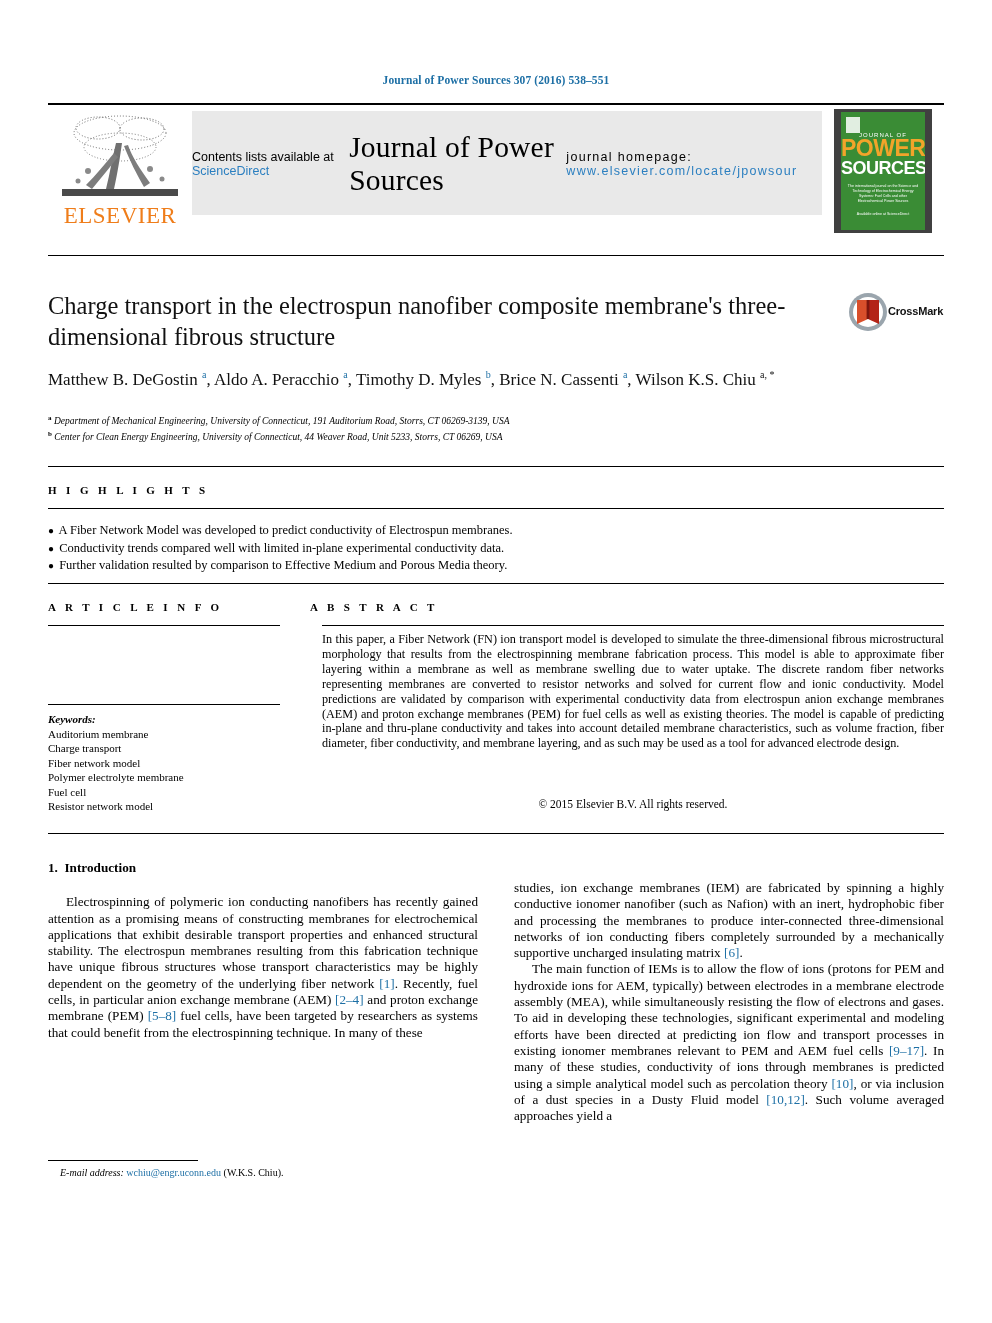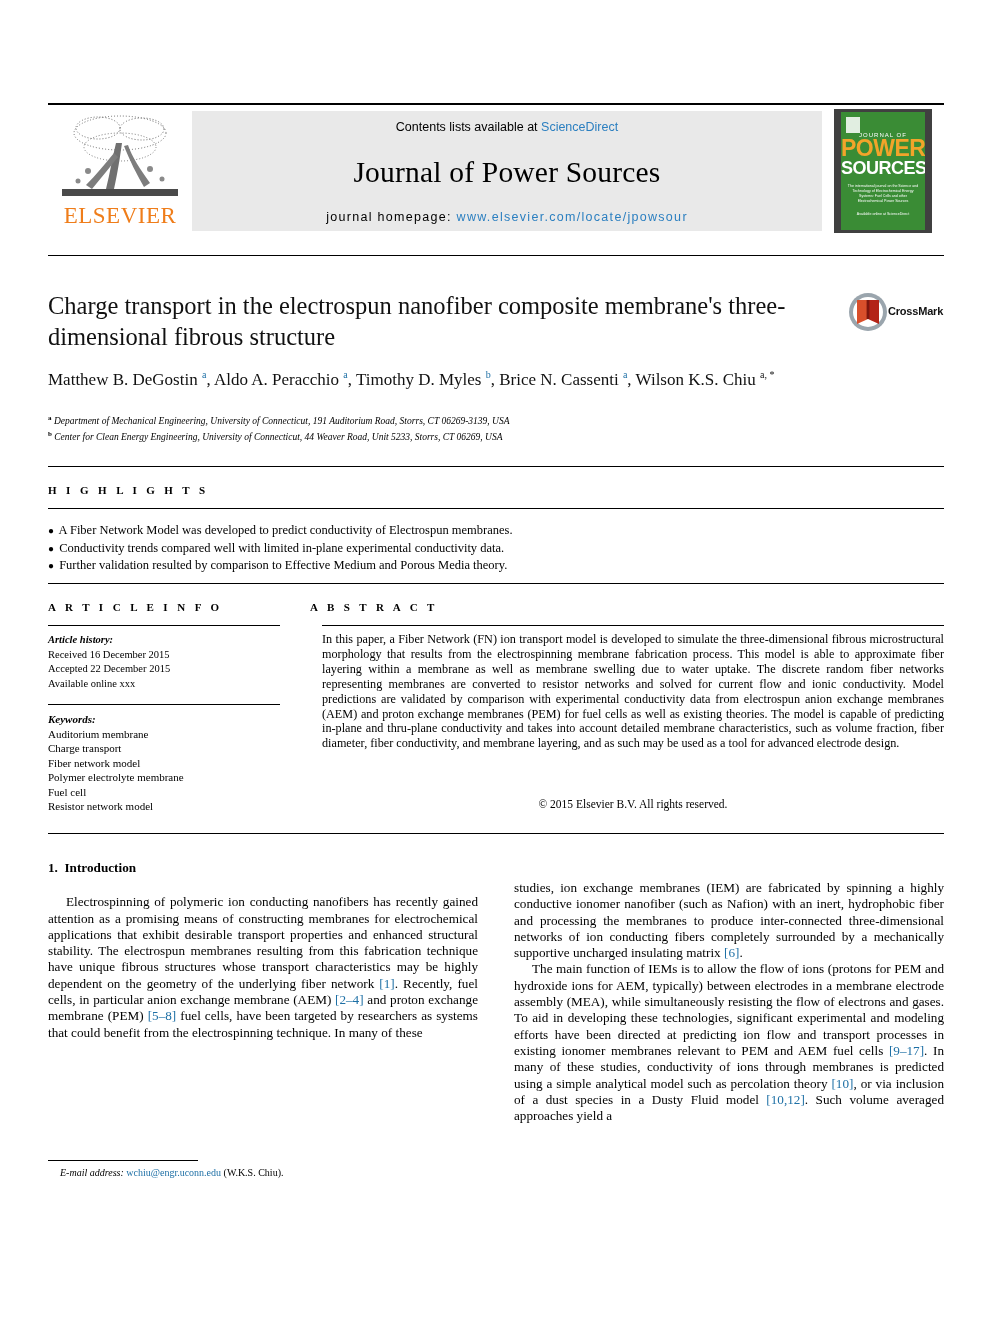--- a/index.html
+++ b/index.html
@@ -54,24 +54,24 @@
     text-align: center;
     font-family: "Liberation Serif", serif;
     font-size: 23px;
     letter-spacing: .5px;
     color: #ef7d1a;
     font-weight: 400;
   }
   .journal-box {
     position: absolute;
     left: 144px; top: 6px;
-    width: 630px; height: 120px;
+    width: 630px; height: 104px;
     background: #e9e9e9;
     display: flex;
-    flex-direction: column;
+    flex-direction: row;
     justify-content: space-between;
     align-items: center;
     padding: 9px 0 7px 0;
     box-sizing: border-box;
   }
   .contents-line {
     font-family: "Liberation Sans", sans-serif;
     font-size: 12.5px;
     color: #000;
   }
@@ -288,20 +288,21 @@
     position:absolute; left:48px; top:1216px; width:430px;
     font-size:10.5px; line-height:14px;
   }
   .doi-link { color:#1d6fa5; }
 </style>
 </head>
 <body>
 
 <div class="page">
 
+  <div class="running-head">Journal of Power Sources 307 (2016) 538–551</div>
 
   <div class="masthead">
 
     <div class="elsevier-logo">
       <svg class="tree-svg" width="124" height="92" viewBox="0 0 124 92">
         <g fill="#5b5b5b">
           <ellipse cx="62" cy="20" rx="46" ry="17" fill="none" stroke="#6b6b6b" stroke-width="1" stroke-dasharray="1 2"></ellipse>
           <ellipse cx="40" cy="15" rx="22" ry="11" fill="none" stroke="#6b6b6b" stroke-width="1" stroke-dasharray="1 2"></ellipse>
           <ellipse cx="84" cy="16" rx="22" ry="11" fill="none" stroke="#6b6b6b" stroke-width="1" stroke-dasharray="1 2"></ellipse>
           <ellipse cx="62" cy="34" rx="36" ry="14" fill="none" stroke="#7a7a7a" stroke-width="1" stroke-dasharray="1 2"></ellipse>
@@ -370,26 +371,20 @@
       <div><span class="bullet">●</span> Conductivity trends compared well with limited in-plane experimental conductivity data.</div>
       <div><span class="bullet">●</span> Further validation resulted by comparison to Effective Medium and Porous Media theory.</div>
     </div>
 
   <div class="ai-rule-top"></div>
   <div class="section-label ai-label">A R T I C L E   I N F O</div>
   <div class="section-label ab-label">A B S T R A C T</div>
   <div class="ai-rule-mid-left"></div>
   <div class="ai-rule-mid-right"></div>
 
-  <div class="history">
-      <div class="hd">Article history:</div>
-      <div>Received 16 December 2015</div>
-      <div>Accepted 22 December 2015</div>
-      <div>Available online xxx</div>
-    </div>
   <div class="kw-rule"></div>
   <div class="keywords">
       <div class="hd">Keywords:</div>
       <div>Auditorium membrane</div>
       <div>Charge transport</div>
       <div>Fiber network model</div>
       <div>Polymer electrolyte membrane</div>
       <div>Fuel cell</div>
       <div>Resistor network model</div>
     </div>

